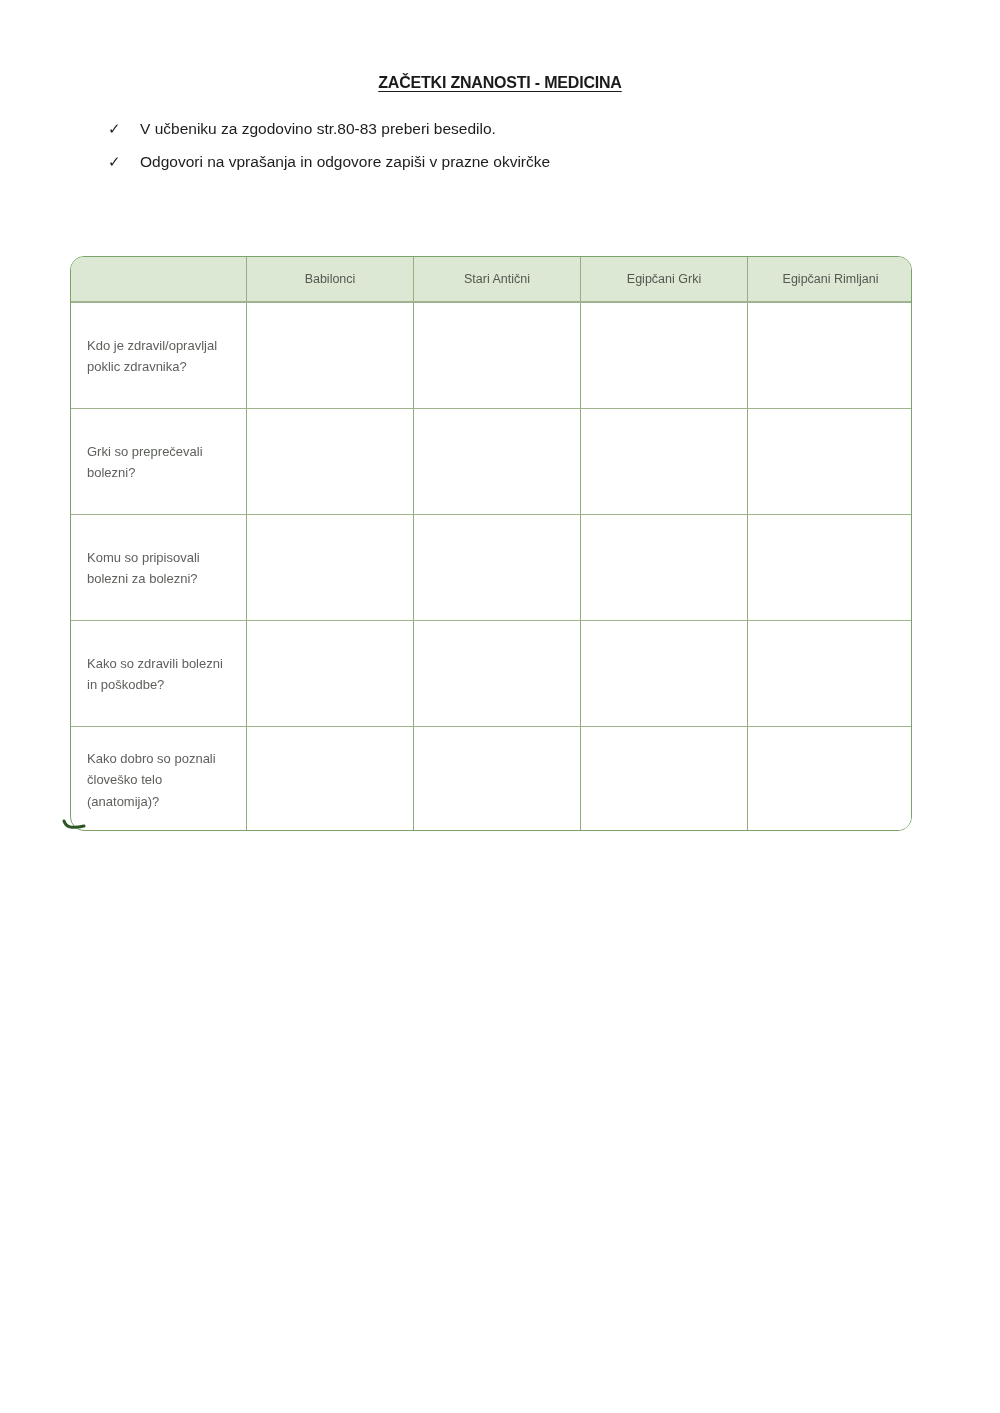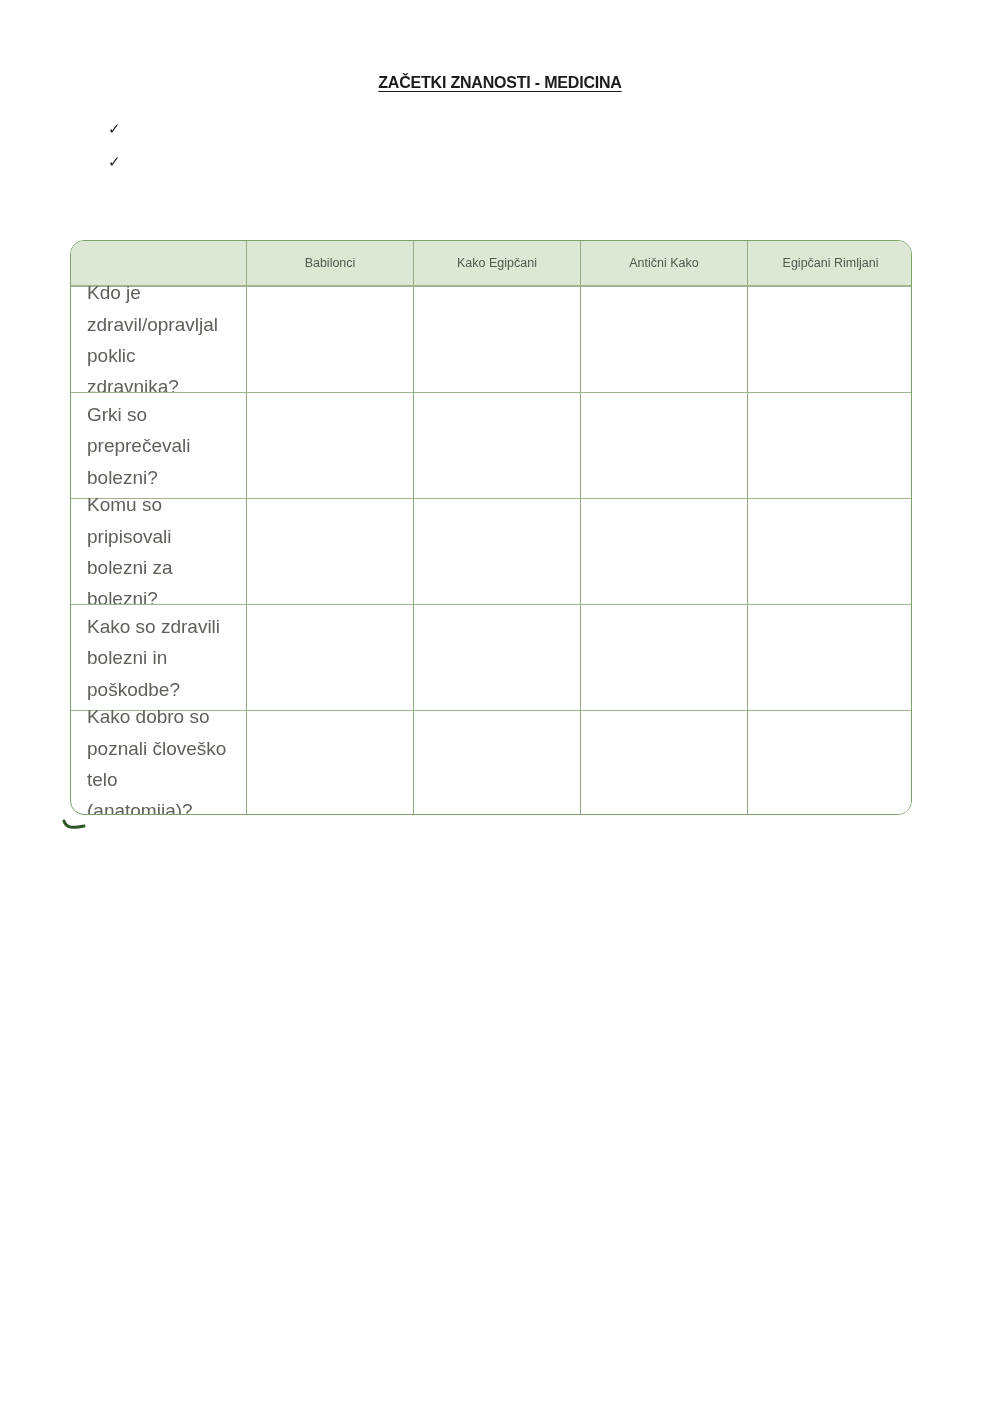--- a/index.html
+++ b/index.html
@@ -60,21 +60,21 @@
     width: 32px;
     flex: 0 0 32px;
     font-size: 15px;
     color: #222222;
     line-height: 20px;
   }
   .instruction .itext { line-height: 20px; }
 
   .worksheet-table {
     position: absolute;
-    top: 240px;
+    top: 256px;
     left: 70px;
     width: 842px;
     height: 575px;
     border: 1.5px solid var(--outer-border);
     border-radius: 14px;
     overflow: hidden;
     background: #ffffff;
   }
   .grid {
     display: grid;
@@ -94,21 +94,21 @@
     color: var(--header-text);
     border-left: 1px solid var(--header-line);
     border-bottom: 1px solid var(--grid-line-h);
   }
   .header-cell.first { border-left: none; }
 
   .q-cell {
     display: flex;
     align-items: center;
     padding: 1px 18px 0 16px;
-    font-size: 19px;
+    font-size: 13px;
     line-height: 1.65;
     color: var(--label-color);
     border-top: 1px solid var(--grid-line-h);
   }
   .a-cell {
     border-top: 1px solid var(--grid-line-h);
     border-left: 1px solid var(--grid-line-v);
     background: #ffffff;
   }
   .row:first-of-type .q-cell,
@@ -128,34 +128,36 @@
 
 <div class="page">
 
   <div class="doc-title">
     <span class="underlined">ZAČETKI ZNANOSTI - MEDICINA</span>
   </div>
 
   <div class="instructions">
     <div class="instruction">
       <span class="marker">✓</span>
+      <span class="itext">V učbeniku za zgodovino str.80-83 preberi besedilo.</span>
     </div>
     <div class="instruction">
       <span class="marker">✓</span>
+      <span class="itext">Odgovori na vprašanja in odgovore zapiši v prazne okvirčke</span>
     </div>
   </div>
 
   <div class="worksheet-table">
     <div class="grid">
 
       <div class="row">
         <div class="header-cell first"></div>
         <div class="header-cell">Babilonci</div>
-        <div class="header-cell">Kako Egipčani</div>
-        <div class="header-cell">Antični Kako</div>
+        <div class="header-cell">Stari Antični</div>
+        <div class="header-cell">Egipčani Grki</div>
         <div class="header-cell">Egipčani Rimljani</div>
       </div>
 
       <div class="row">
         <div class="q-cell">Kdo je zdravil/opravljal poklic zdravnika?</div>
         <div class="a-cell"></div>
         <div class="a-cell"></div>
         <div class="a-cell"></div>
         <div class="a-cell"></div>
       </div>

